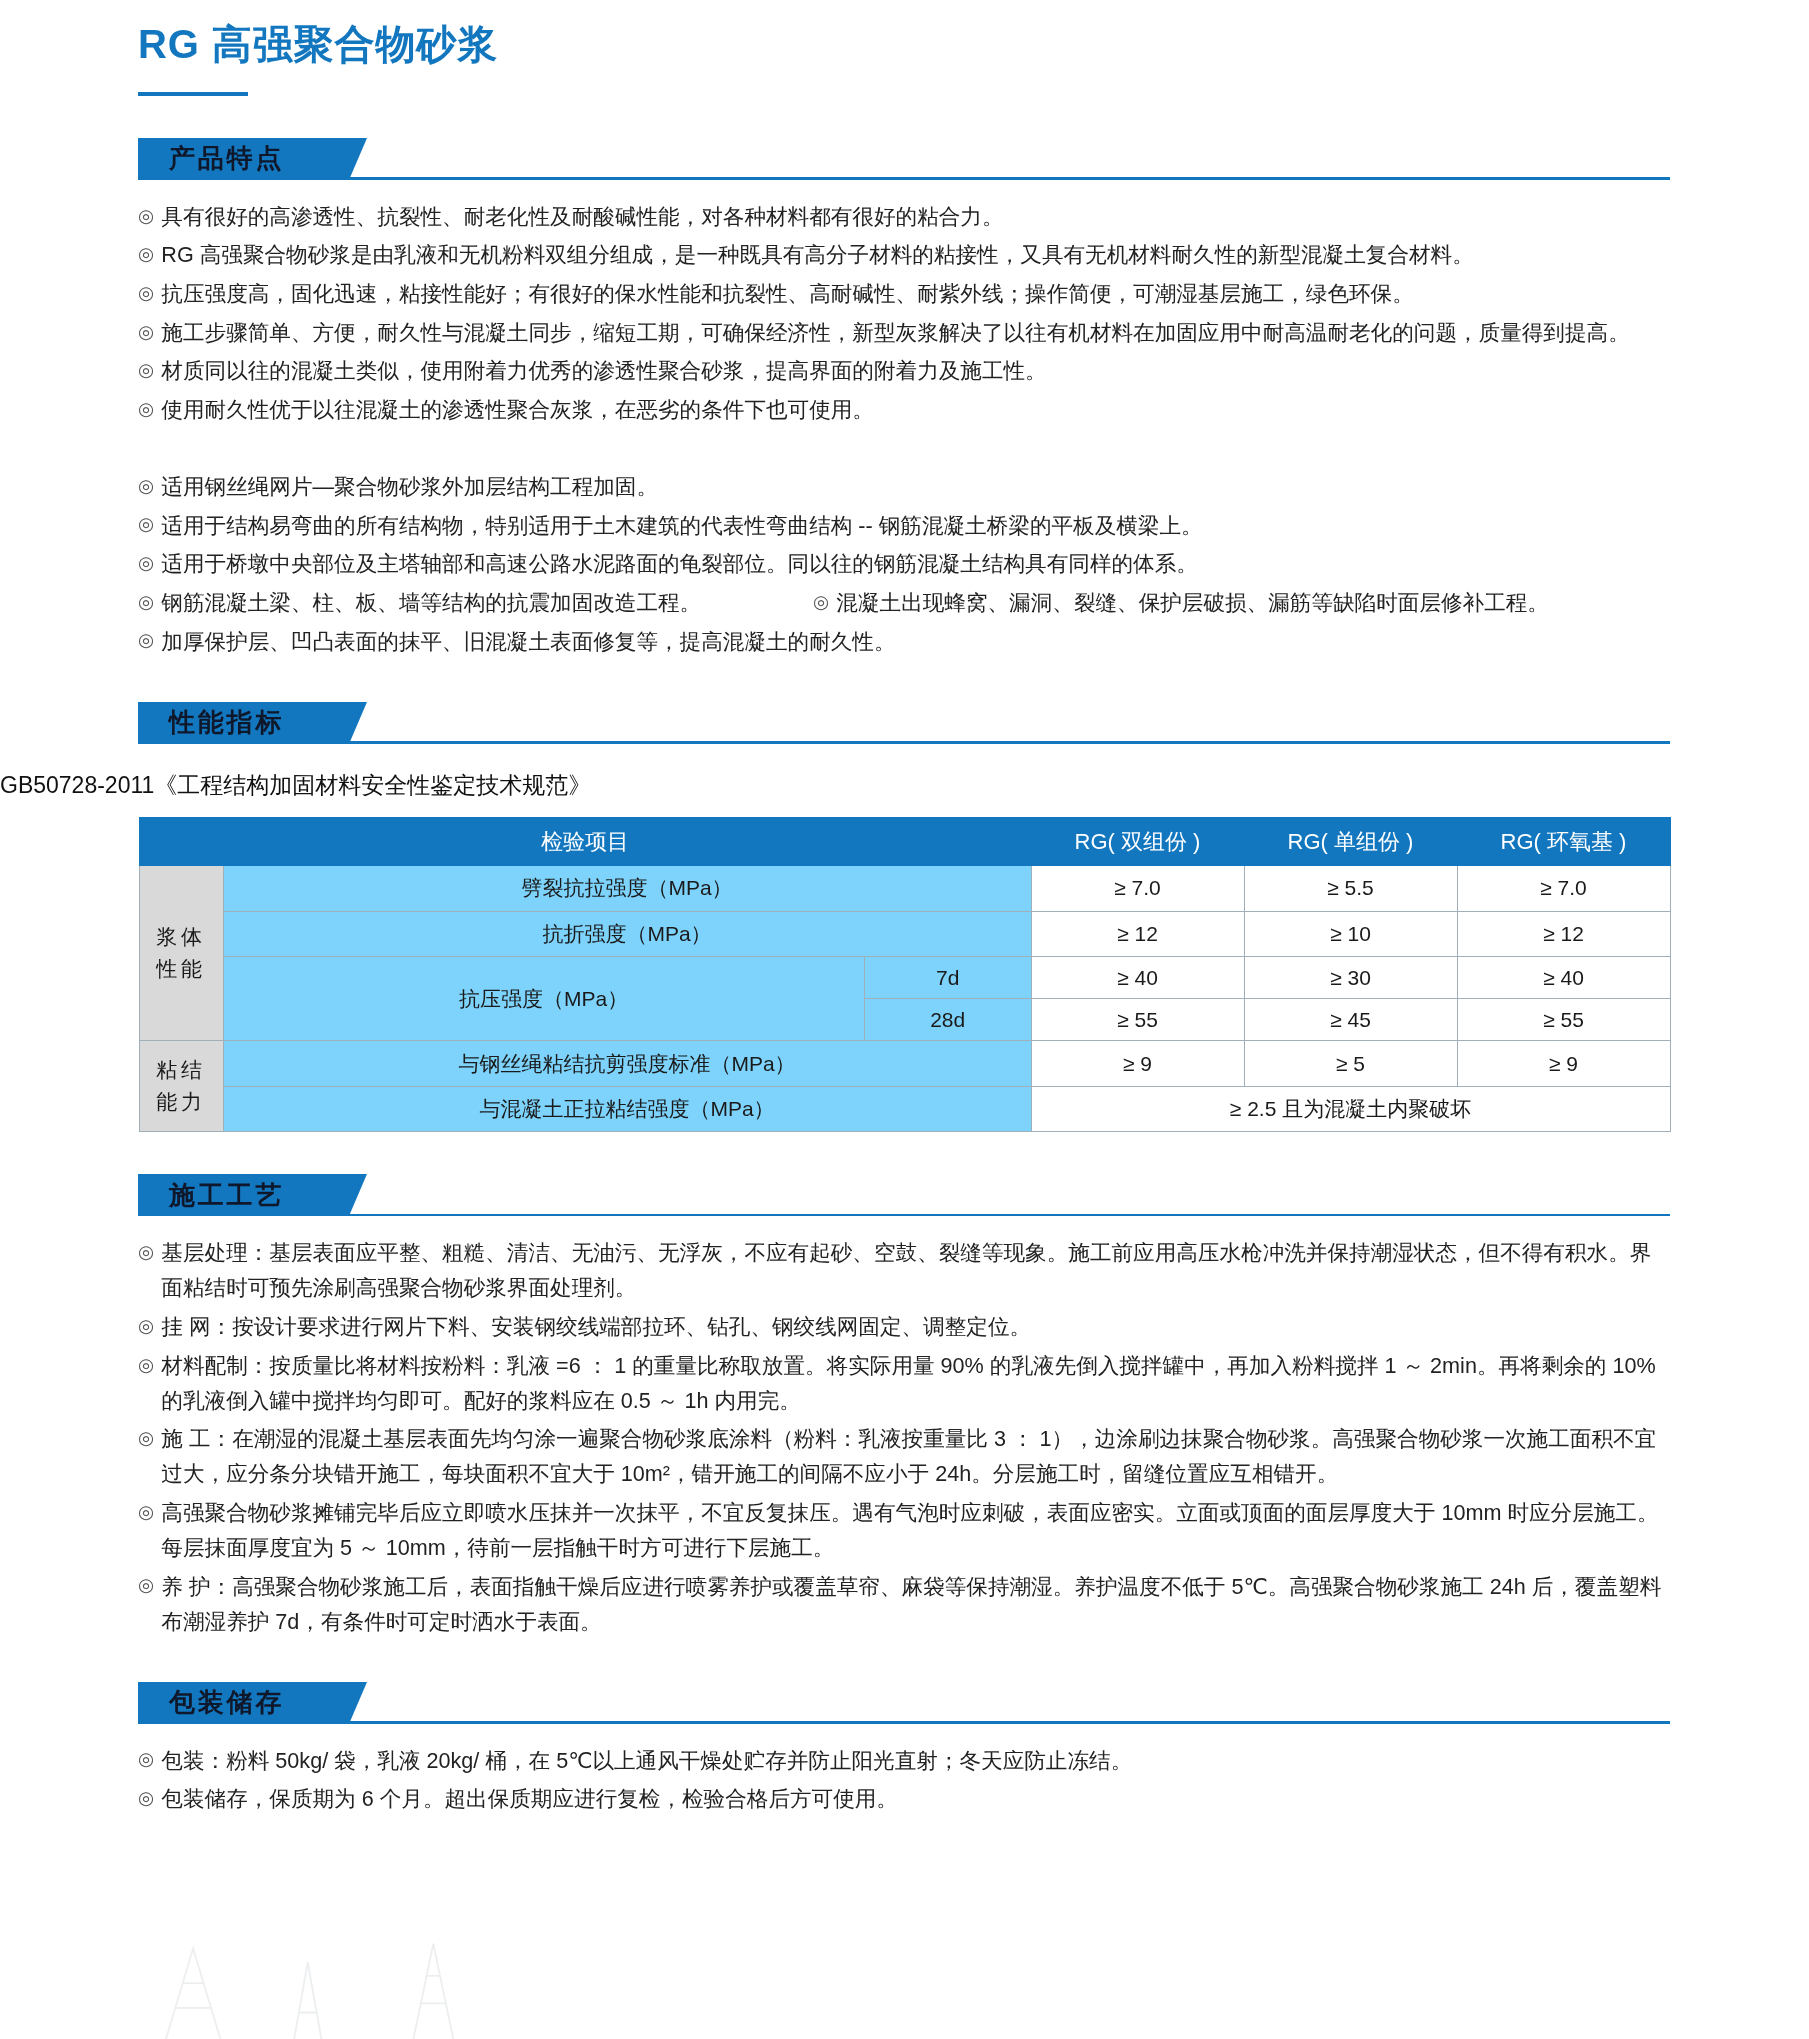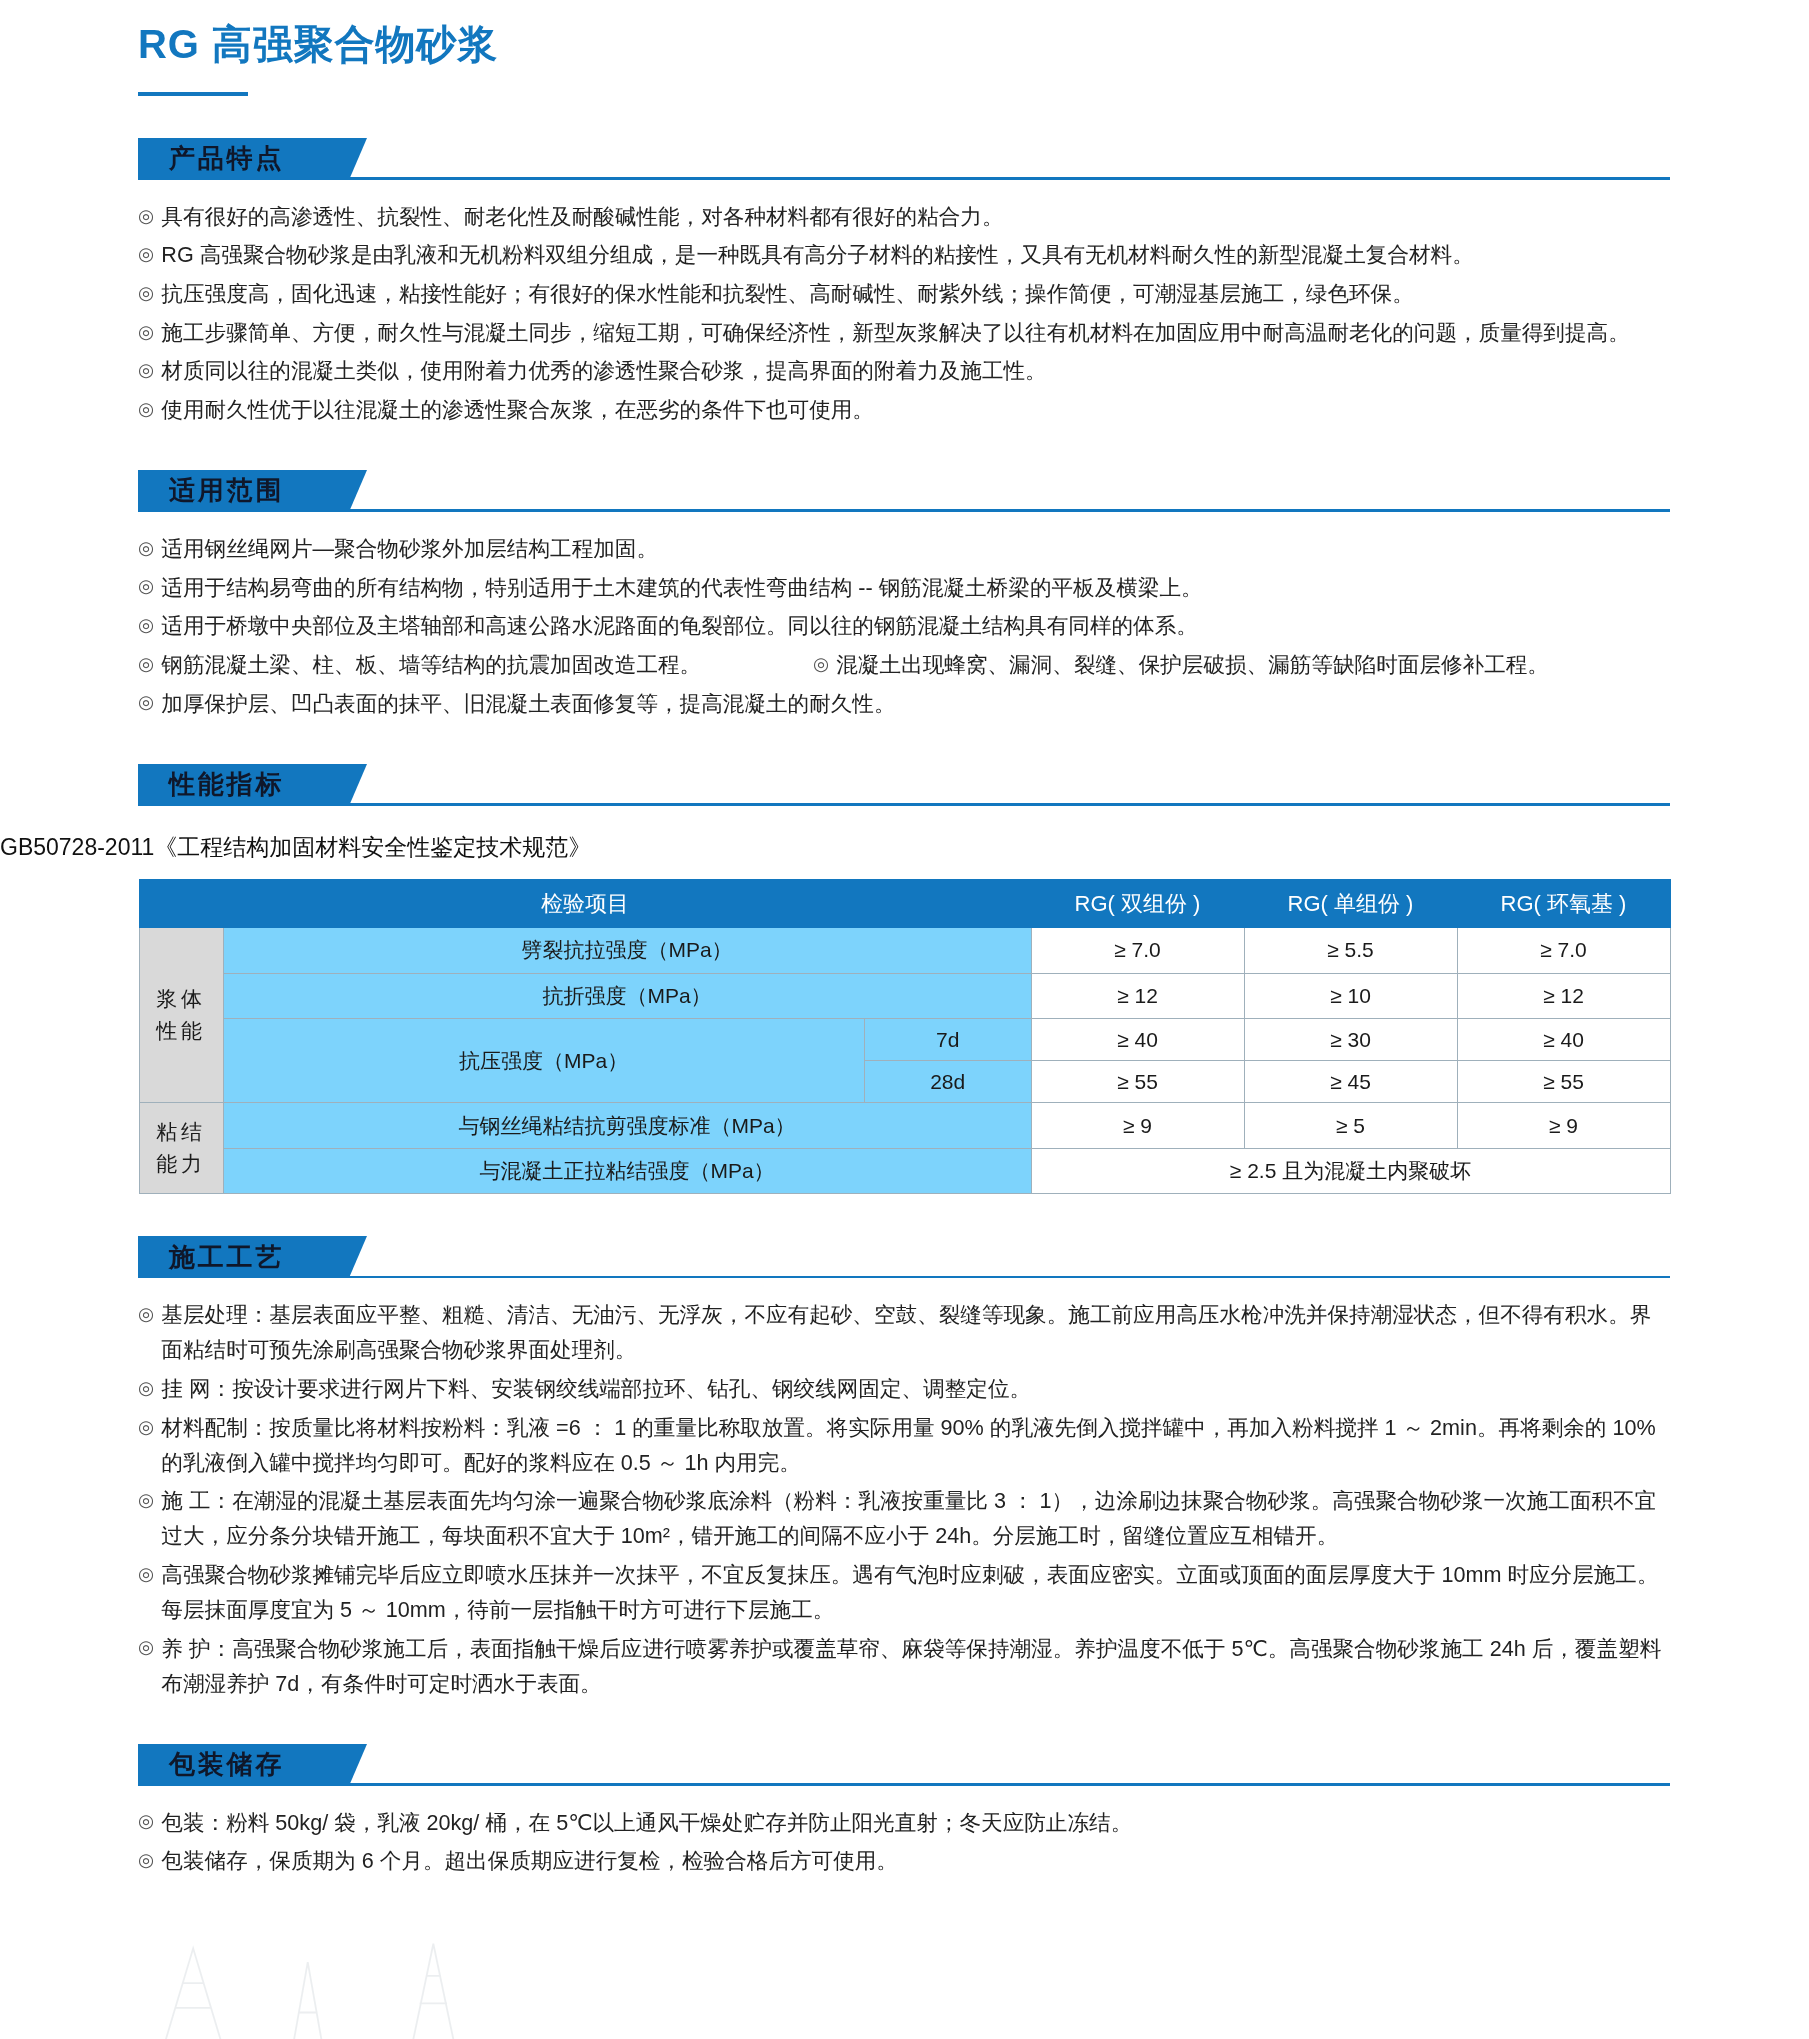--- a/index.html
+++ b/index.html
@@ -198,25 +198,20 @@
         <span class="txt">材质同以往的混凝土类似，使用附着力优秀的渗透性聚合砂浆，提高界面的附着力及施工性。</span>
       </div>
       <div class="bullet">
         <span class="dot">◎</span>
         <span class="txt">使用耐久性优于以往混凝土的渗透性聚合灰浆，在恶劣的条件下也可使用。</span>
       </div>
     </div>
   </div>
 
   <div class="section">
-    <div class="sec-head">
-      <div class="tab-shadow"></div>
-      <div class="tab">适用范围</div>
-      <div class="bar"></div>
-    </div>
     <div class="bullets">
       <div class="bullet">
         <span class="dot">◎</span>
         <span class="txt">适用钢丝绳网片—聚合物砂浆外加层结构工程加固。</span>
       </div>
       <div class="bullet">
         <span class="dot">◎</span>
         <span class="txt">适用于结构易弯曲的所有结构物，特别适用于土木建筑的代表性弯曲结构 -- 钢筋混凝土桥梁的平板及横梁上。</span>
       </div>
       <div class="bullet">

